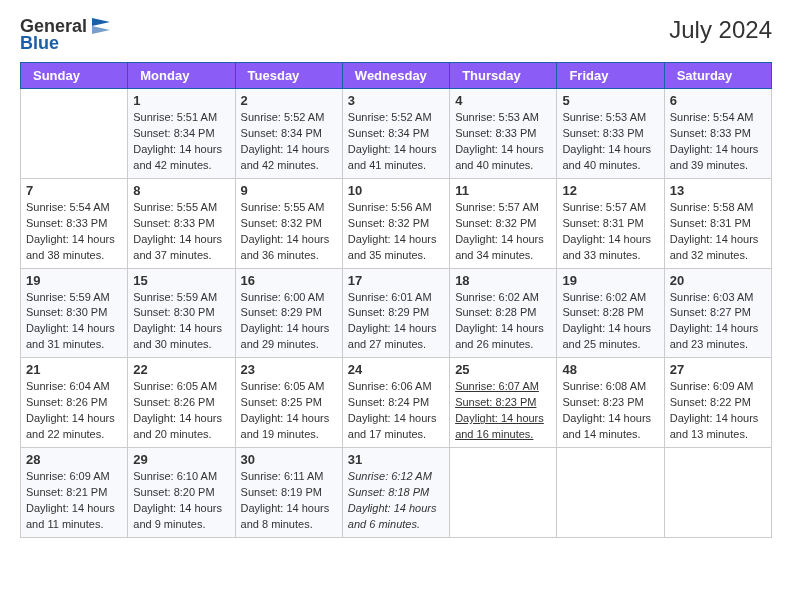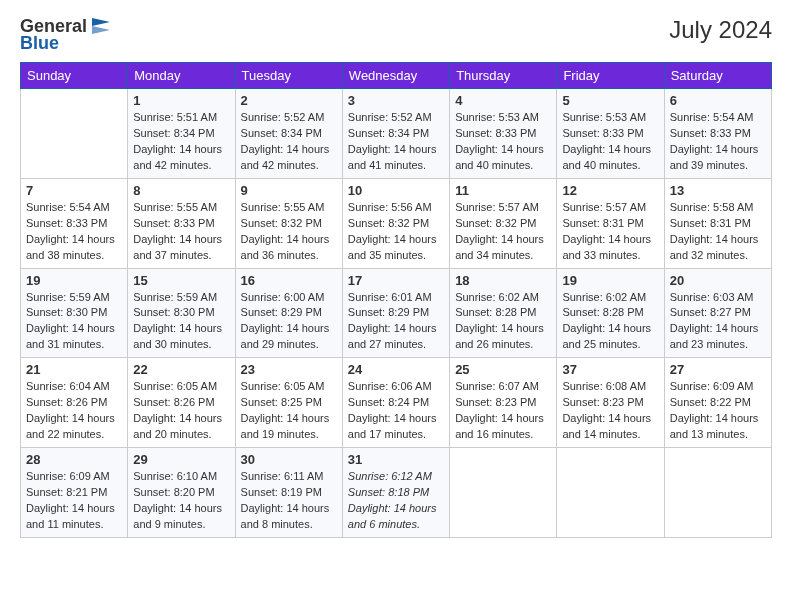--- a/index.html
+++ b/index.html
@@ -33,25 +33,25 @@
     .location {
       font-size: 14px;
       color: #555;
     }
     table {
       width: 100%;
       border-collapse: collapse;
       table-layout: fixed;
     }
     thead tr th {
-      background: #6d28d9;
+      background: #8b5cf6;
       color: #fff;
-      padding: 5px 6px;
+      padding: 5px 12px;
       font-size: 13px;
-      font-weight: normal;
+      font-weight: bold;
       text-align: left;
       border: 1px solid #1a5fa8;
     }
     tbody tr td {
       border: 1px solid #ccc;
       vertical-align: top;
       padding: 4px 5px;
       height: 88px;
       font-size: 11px;
       color: #333;
@@ -279,27 +279,27 @@
         </td>
         <td>
           <span class="day-num">24</span>
           <div class="day-info" style="white-space: pre-line;">Sunrise: 6:06 AM
 Sunset: 8:24 PM
 Daylight: 14 hours
 and 17 minutes.</div>
         </td>
         <td>
           <span class="day-num">25</span>
-          <div class="day-info" style="white-space: pre-line;">Sunrise: 6:07 AM
+          <div class="day-info" style="white-space: pre-line; text-decoration: underline;">Sunrise: 6:07 AM
 Sunset: 8:23 PM
 Daylight: 14 hours
 and 16 minutes.</div>
         </td>
         <td>
-          <span class="day-num">37</span>
+          <span class="day-num">48</span>
           <div class="day-info" style="white-space: pre-line;">Sunrise: 6:08 AM
 Sunset: 8:23 PM
 Daylight: 14 hours
 and 14 minutes.</div>
         </td>
         <td>
           <span class="day-num">27</span>
           <div class="day-info" style="white-space: pre-line;">Sunrise: 6:09 AM
 Sunset: 8:22 PM
 Daylight: 14 hours

